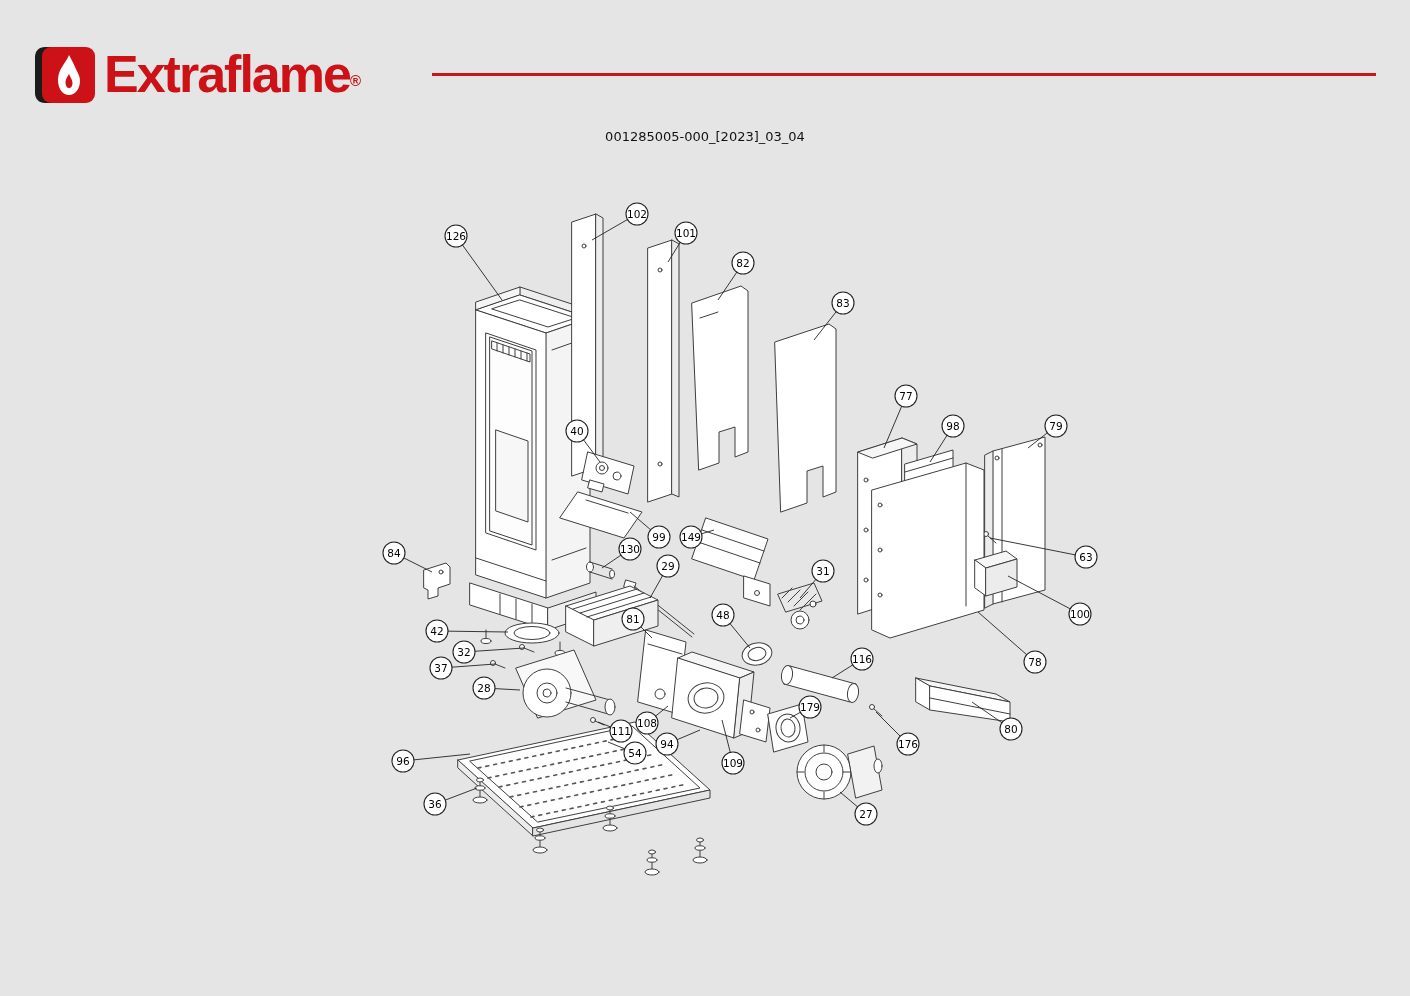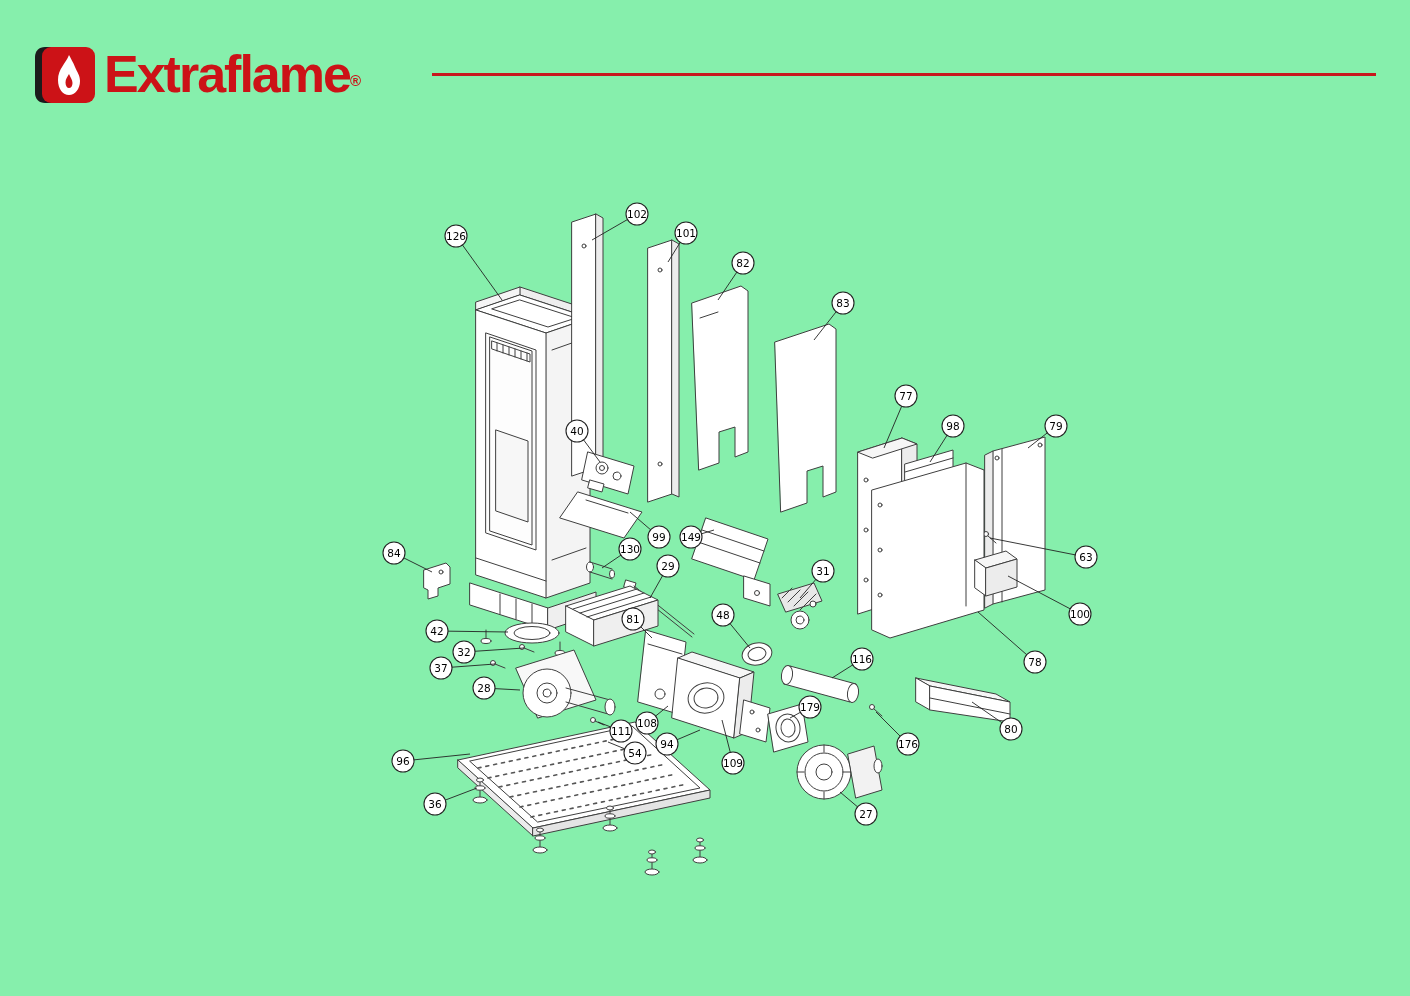--- a/index.html
+++ b/index.html
@@ -1,17 +1,17 @@
 <!DOCTYPE html>
 <html><head>
 <meta charset="utf-8">
 <style>
   html,body { margin:0; padding:0; background:#fff; }
   .page {
-    position:relative; width:1410px; height:996px; background:#86efac;
+    position:relative; width:1410px; height:996px; background:#e5e5e5;
     font-family:"Liberation Sans", sans-serif; overflow:hidden;
   }
   
   .logo { position:absolute; top:46px; left:34px; display:flex; align-items:flex-start; gap:8px; }
   .logo-icon { display:block; }
   .brand-text {
     color:#cc1217; font-weight:bold; font-size:52px; line-height:56px;
     letter-spacing:-2px; font-family:"Liberation Sans", sans-serif;
   }
   .brand-reg { color:#cc1217; font-weight:bold; font-size:15px; vertical-align:super; line-height:1; }
@@ -42,20 +42,21 @@
       <rect x="8" y="1" width="53" height="56" rx="9" fill="#cc1217"></rect>
       <path d="M35,9 C32,17 24,23 24,34 C24,43 29,49 35,49 C41,49 46,43 46,35 C46,29 43,26 41,21 C39,16 37,13 35,9 Z" fill="#ffffff"></path>
       <path d="M35,28 C33.5,31 31.5,33 31.5,36.5 C31.5,40 33,42 35,42 C37,42 38.5,40 38.5,37 C38.5,34 36.5,31.5 35,28 Z" fill="#cc1217"></path>
     </svg>
     <div>
       <span class="brand-text">Extraflame</span><span class="brand-reg">®</span>
     </div>
   </div>
   <div class="header-rule"></div>
 
+  <div class="doc-code">001285005-000_[2023]_03_04</div>
 
   <div class="diagram-wrap">
     <svg id="diagram-svg" width="1410" height="996" viewBox="0 0 1410 996">
       <g class="art">
 
         <g>
           <path d="M692,303 L741,286 L748,291 L748,452 L735,457 L735,427 L719,432 L719,463 L699,470 Z" fill="#fff"></path>
           <line x1="700" y1="318" x2="718" y2="312"></line>
         </g>
         <g>

